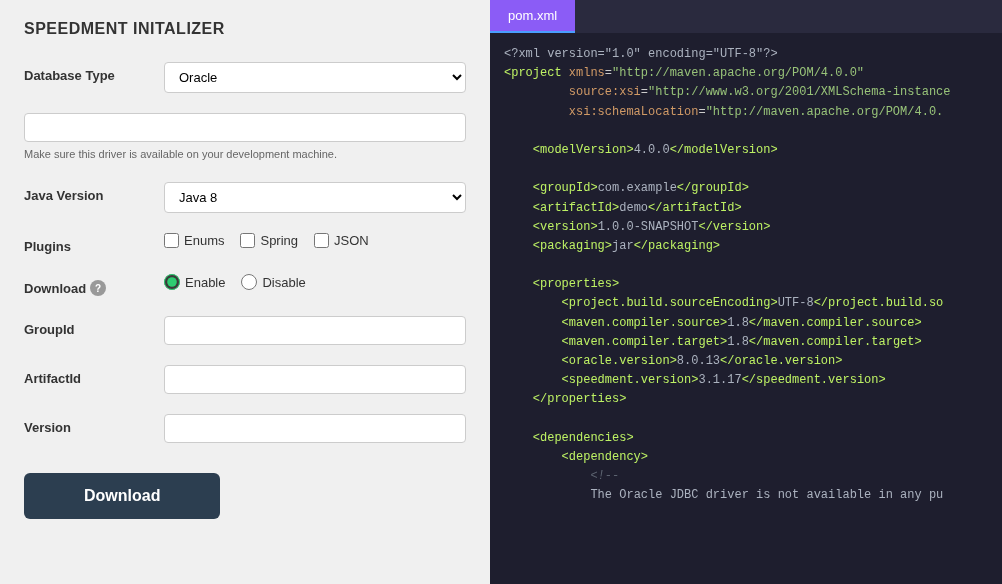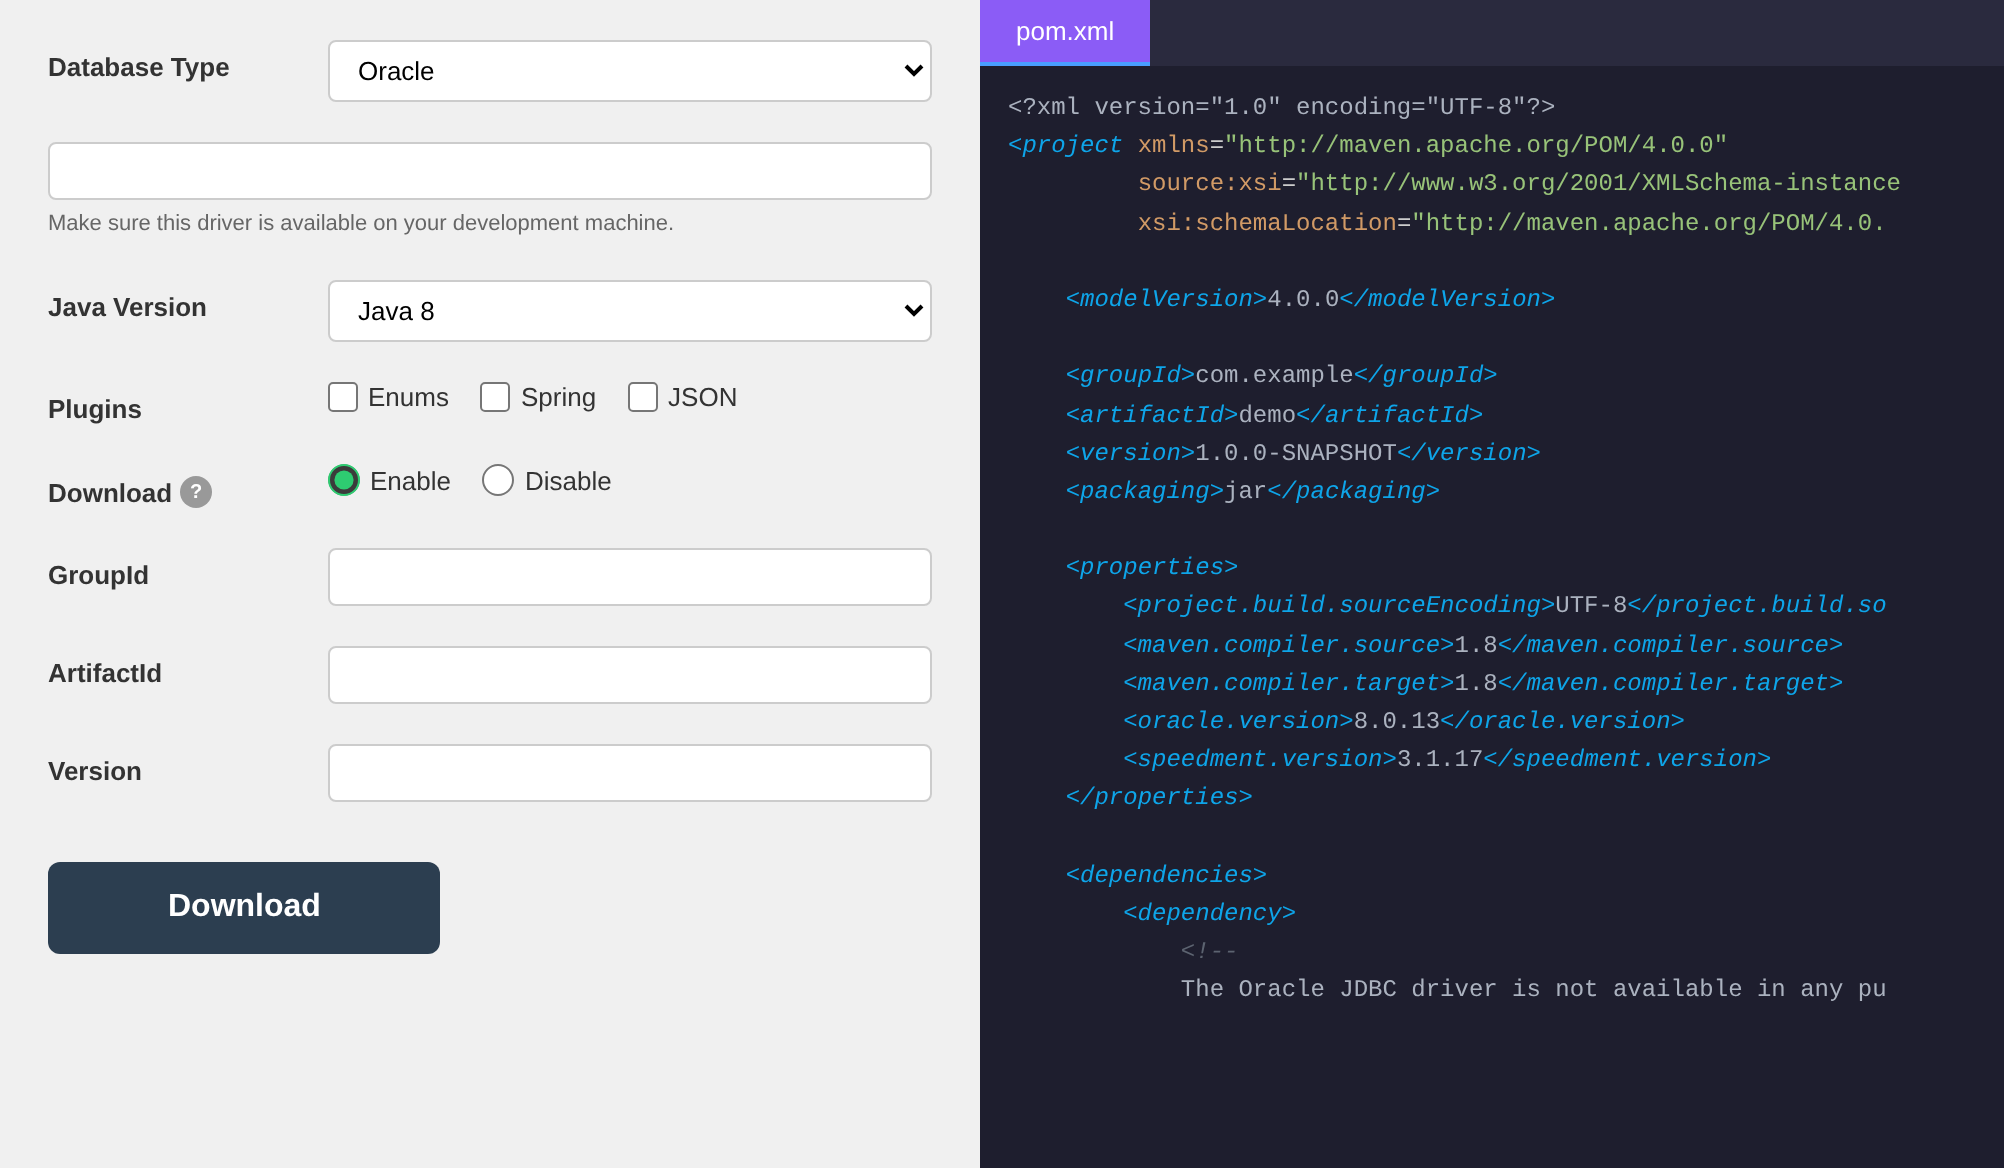--- a/index.html
+++ b/index.html
@@ -192,31 +192,32 @@
       font-family: 'Courier New', monospace;
       font-size: 12px;
       line-height: 1.6;
       color: #ccc;
     }
 
     .code-line {
       white-space: pre;
       display: block;
     }
-    .xml-tag { color: #0ea5e9; font-style: italic; }
+    .xml-tag { color: #bef264; }
     .xml-attr { color: #d19a66; }
     .xml-value { color: #98c379; }
     .xml-text { color: #abb2bf; }
     .xml-comment { color: #5c6370; font-style: italic; }
     .xml-pi { color: #abb2bf; }
   </style>
 </head>
 <body>
 
 <div class="left-panel">
+  <div class="panel-title">SPEEDMENT INITALIZER</div>
 
   <div class="form-row">
     <div class="form-label">Database Type</div>
     <div class="form-control-wrap">
       <select>
         <option>Oracle</option>
         <option>MySQL</option>
         <option>PostgreSQL</option>
         <option>MariaDB</option>
         <option>SQLite</option>

